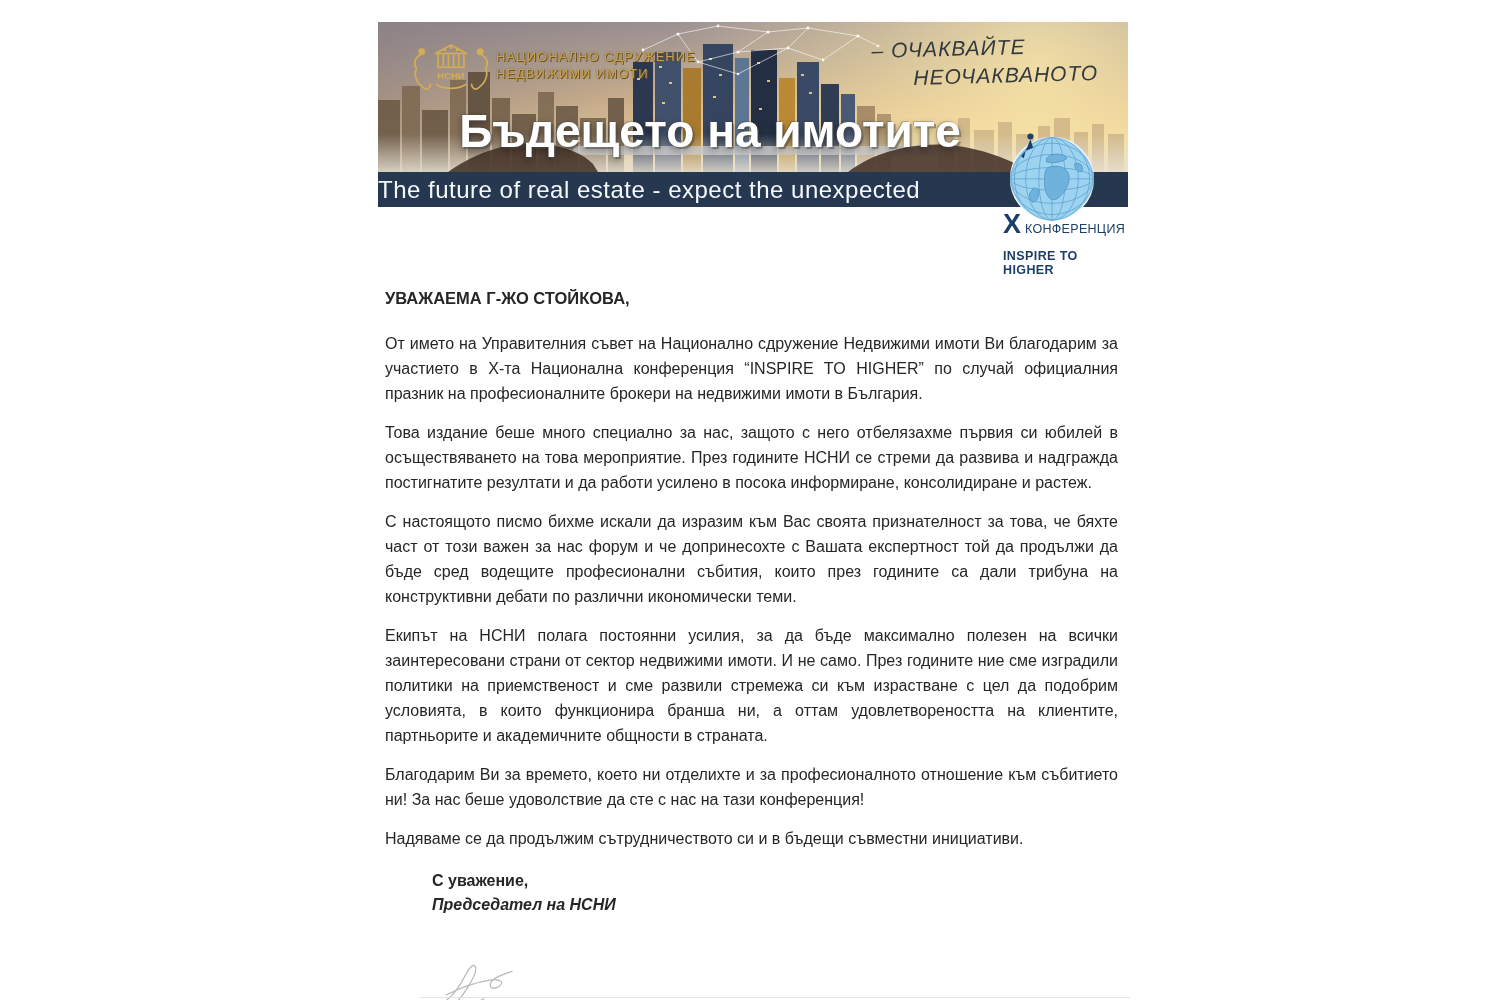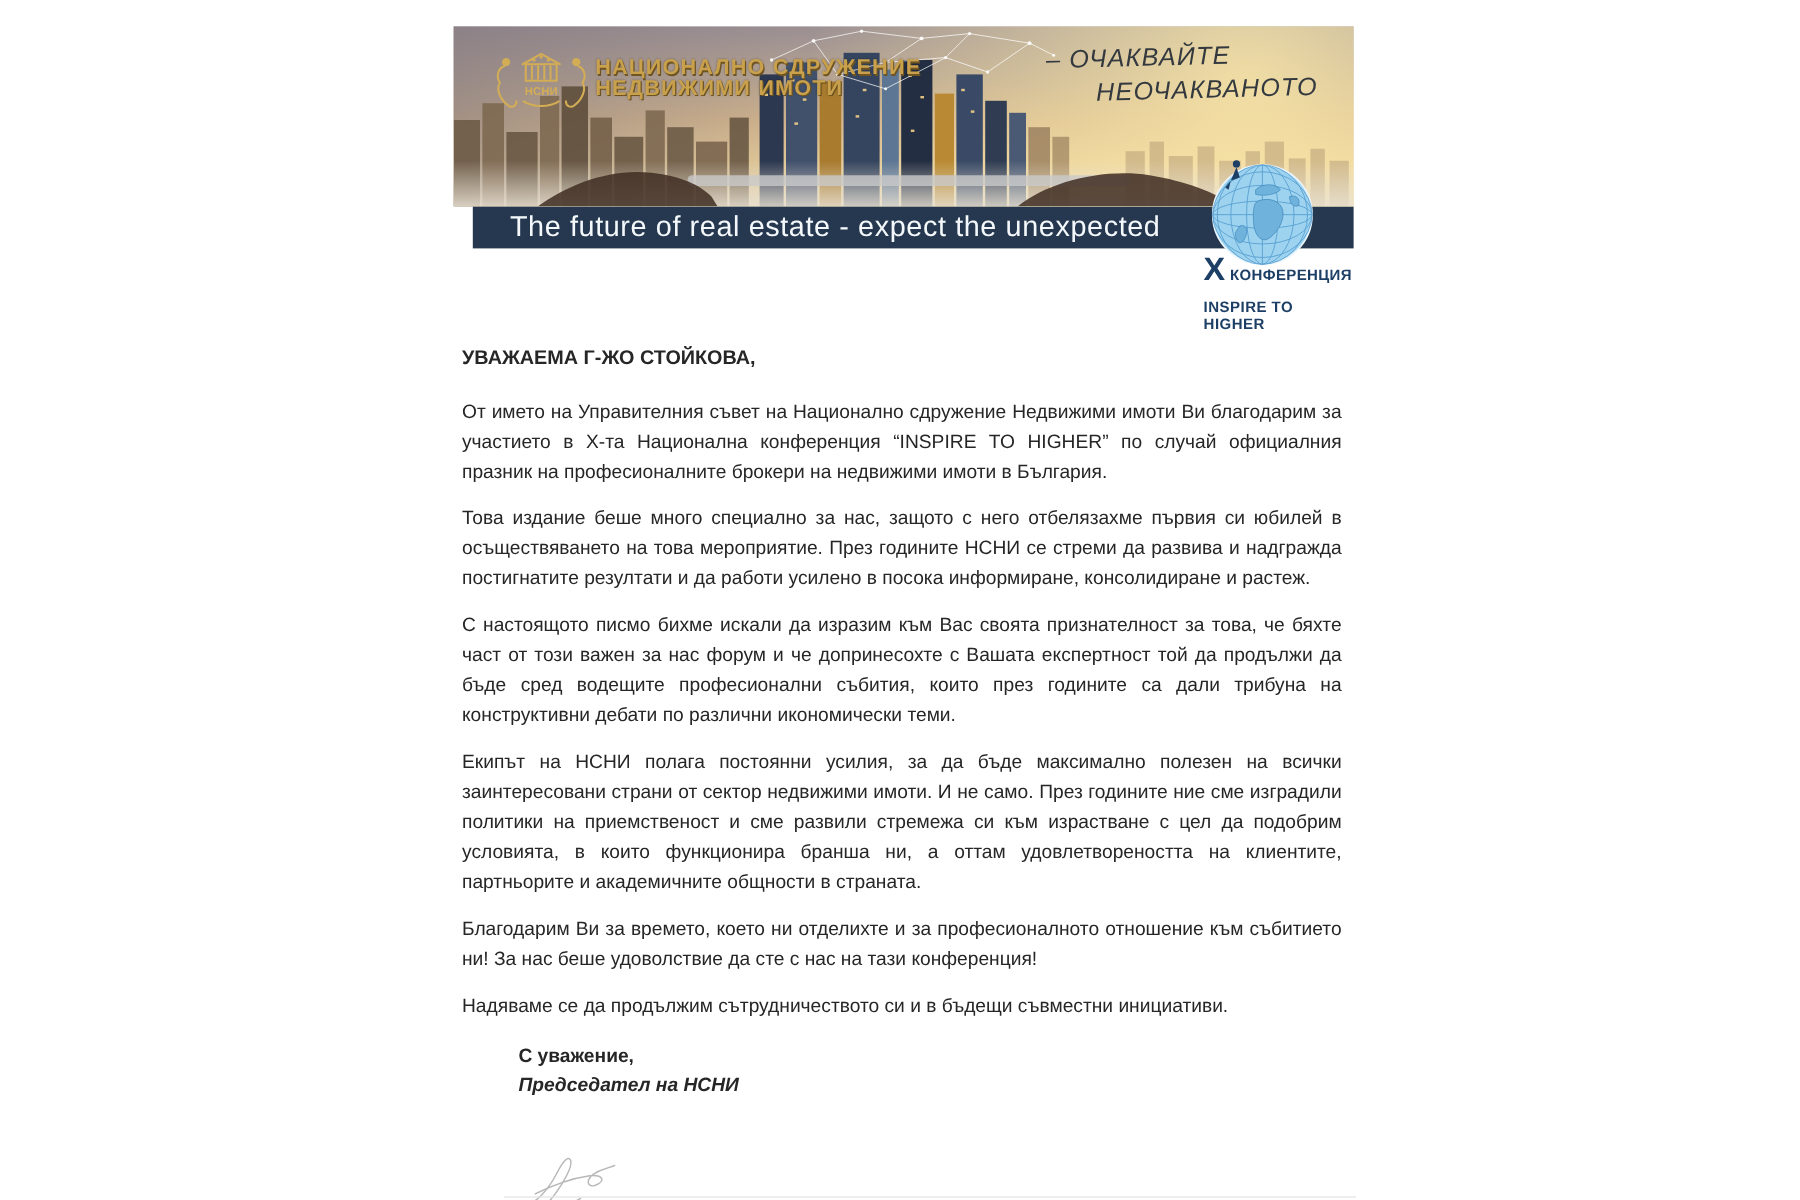--- a/index.html
+++ b/index.html
@@ -13,46 +13,45 @@
     position:relative;height:150px;overflow:hidden;
     background:
       radial-gradient(circle at 88% 30%, rgba(255,236,170,.80), rgba(255,236,170,0) 55%),
       linear-gradient(90deg, rgba(128,118,126,.55), rgba(128,118,126,0) 38%),
       linear-gradient(180deg,#9b8f93 0%,#b3a190 28%,#cfb28c 52%,#e2c897 75%,#e9d6a8 100%);
   }
   .skyline{position:absolute;left:0;top:0;width:750px;height:150px;}
   .crest{position:absolute;left:30px;top:12px;width:86px;height:70px;}
   .org-name{
     position:absolute;left:118px;top:26px;line-height:17px;
-    font-size:18px;font-weight:bold;letter-spacing:1px;color:#c9a14d;
+    font-size:13px;font-weight:normal;letter-spacing:1px;color:#c9a14d;
     text-shadow:1px 1px 0 #6e5420, 0 0 2px rgba(0,0,0,.35);
   }
   .hand-tagline{
     position:absolute;right:30px;top:12px;text-align:right;
     font-style:italic;font-weight:500;color:#33393f;font-size:21px;line-height:28px;
     letter-spacing:1px;transform:rotate(-1.5deg);
   }
   .hand-tagline .l1{margin-right:72px;}
   .banner-title{
     position:absolute;left:0;top:82px;width:664px;text-align:center;
     font-size:46px;font-weight:bold;color:#ffffff;letter-spacing:0;
     text-shadow:2px 2px 0 rgba(70,70,70,.45), -1px -1px 0 rgba(70,70,70,.30), 0 3px 7px rgba(0,0,0,.38);
     white-space:nowrap;
   }
   .banner-bar{
-    height:35px;background:#253850;display:flex;align-items:center;justify-content:center;
+    height:35px;background:#253850;display:flex;align-items:center;justify-content:flex-start;
     padding-right:130px;
-    margin-left:16px;
   }
   .banner-subtitle{color:#f4f8fb;font-size:24px;letter-spacing:.5px;white-space:nowrap;}
   .globe{position:absolute;left:627px;top:108px;width:94px;height:94px;}
   .conf-mark{position:absolute;left:625px;top:190px;width:125px;color:#1d3f66;line-height:14px;}
   .conf-line1{display:flex;align-items:flex-end;}
   .conf-numeral{font-size:27px;font-weight:bold;line-height:24px;}
-  .conf-label{font-size:12.5px;font-weight:bold;margin-left:4px;letter-spacing:.3px;}
+  .conf-label{font-size:12.5px;font-weight:normal;margin-left:4px;letter-spacing:.3px;}
   .conf-motto{font-size:12.5px;font-weight:bold;letter-spacing:.4px;margin-top:13px;}
   
   .letter{position:absolute;left:385px;top:286px;width:733px;font-size:16px;line-height:25px;}
   .greeting{font-weight:bold;font-size:16.5px;margin:0 0 20px 0;}
   .letter p.par{margin:0 0 14px 0;text-align:justify;}
   .closing{margin-top:18px;line-height:24px;margin-left:47px;}
   .closing .sal{font-weight:bold;}
   .closing .nm,.closing .rl{font-weight:bold;font-style:italic;}
   .signature{display:block;margin:42px 0 0 40px;width:112px;height:52px;}
   .bottom-line{position:absolute;left:420px;top:997px;width:710px;height:1px;background:#e3e3e3;}
@@ -183,20 +182,21 @@
     <div class="org-name">
       <div>НАЦИОНАЛНО СДРУЖЕНИЕ</div>
       <div>НЕДВИЖИМИ ИМОТИ</div>
     </div>
 
     <div class="hand-tagline">
       <div class="l1">– ОЧАКВАЙТЕ</div>
       <div class="l2">НЕОЧАКВАНОТО</div>
     </div>
 
+    <div class="banner-title">Бъдещето на имотите</div>
   </div>
 
   <div class="banner-bar">
     <span class="banner-subtitle">The future of real estate - expect the unexpected</span>
   </div>
 
   <svg class="globe" viewBox="0 0 100 100">
     <circle cx="50" cy="52" r="44" fill="#9ed3f0" stroke="#eaf4fb" stroke-width="1.5"></circle>
     <g stroke="#4b97cc" stroke-width=".8" fill="none" opacity=".85">
       <ellipse cx="50" cy="52" rx="14" ry="44"></ellipse>

